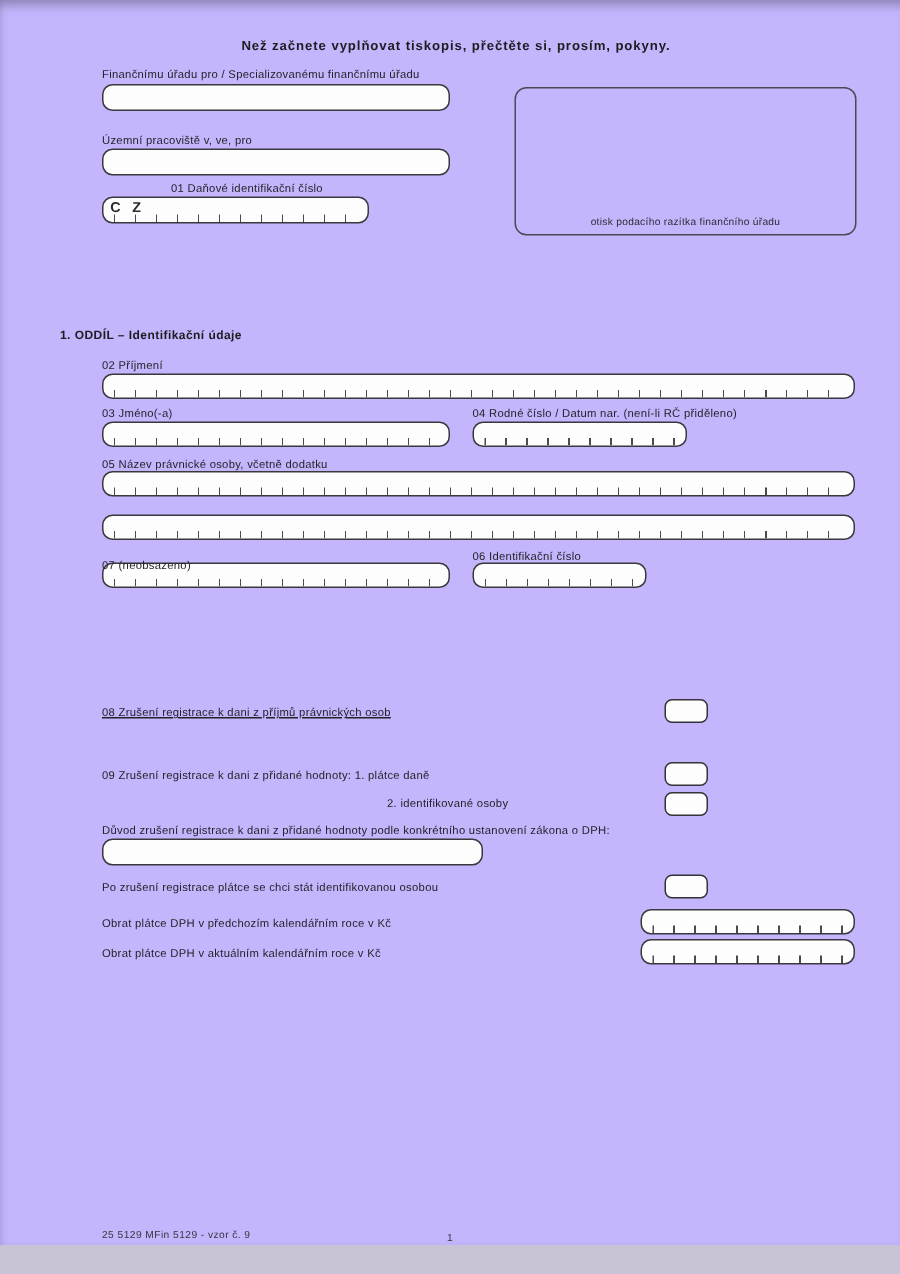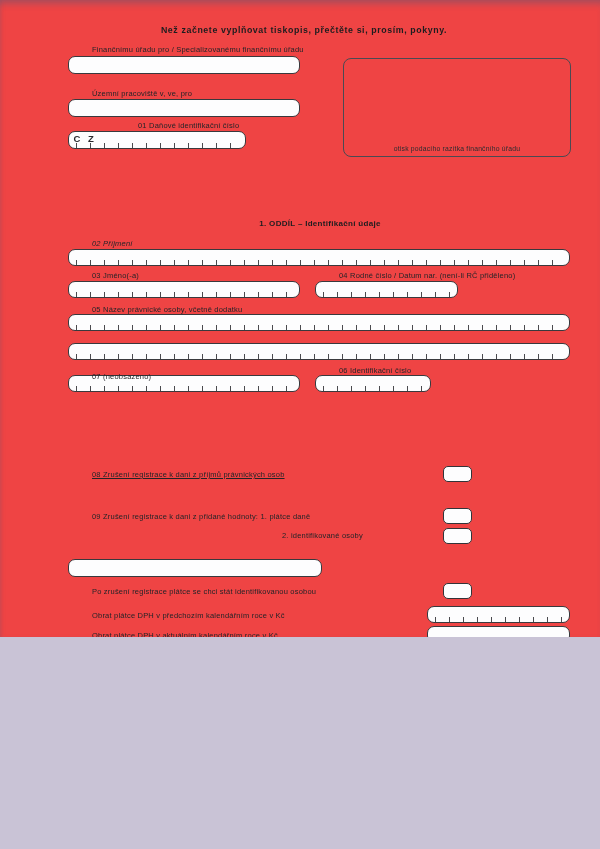--- a/index.html
+++ b/index.html
@@ -1,45 +1,44 @@
 <!DOCTYPE html>
 <html><head>
 <meta charset="utf-8">
 <style>
   html,body{margin:0;padding:0;background:#c9c3d6;}
   .page{
     position:relative;
-    width:600px;height:637px;
+    width:600px;height:830px;
     margin:0 auto;
-    background:#ef4444;
+    background:#c4b5fd;
     font-family:"Liberation Sans","DejaVu Sans",sans-serif;
     color:#1d1d1f;
     overflow:hidden;
     box-shadow:inset 0 8px 6px -4px rgba(96,86,118,.45), inset 3px 0 4px -2px rgba(96,86,118,.25);
   }
   .lbl{
     position:absolute;
     font-size:7.5px;
     line-height:9px;
     color:#242428;
     letter-spacing:.2px;
     white-space:nowrap;
-    margin-left:24px;
   }
   .instruction{
     position:absolute;top:25px;left:38px;width:532px;
     text-align:center;font-size:8.8px;font-weight:bold;letter-spacing:.6px;
   }
   .title{
     position:absolute;top:172px;left:38px;width:532px;
     text-align:center;font-size:20px;font-weight:bold;letter-spacing:2.5px;
     color:#18181a;
   }
   .sect{
-    position:absolute;left:54px;width:532px;text-align:center;
+    position:absolute;left:40px;width:532px;
     font-size:8px;font-weight:bold;letter-spacing:.3px;
   }
   .field{
     position:absolute;
     background:#fdfdfe;
     border:1.4px solid #39393d;
     border-radius:7px;
     box-sizing:border-box;
     overflow:hidden;
   }
@@ -93,21 +92,21 @@
     <div class="ticks"></div>
   </div>
 
   <div class="stamp">
     <div class="cap">otisk podacího razítka finančního úřadu</div>
   </div>
 
 
   <div class="sect" style="top:219px;">1. ODDÍL – Identifikační údaje</div>
 
-  <div class="lbl" style="left:68px;top:239px;font-style:italic;">02 Příjmení</div>
+  <div class="lbl" style="left:68px;top:239px;">02 Příjmení</div>
   <div class="field" style="left:68px;top:249px;width:502px;height:17px;">
     <div class="ticks"></div>
   </div>
 
   <div class="lbl" style="left:68px;top:271px;">03 Jméno(-a)</div>
   <div class="lbl" style="left:315px;top:271px;">04 Rodné číslo / Datum nar. (není-li RČ přiděleno)</div>
   <div class="field" style="left:68px;top:281px;width:232px;height:17px;">
     <div class="ticks"></div>
   </div>
   <div class="field" style="left:315px;top:281px;width:143px;height:17px;">
@@ -134,20 +133,21 @@
 
   <div class="lbl" style="left:68px;top:470px;text-decoration:underline;">08 Zrušení registrace k dani z příjmů právnických osob</div>
   <div class="cbx" style="left:443px;top:466px;"></div>
 
   <div class="lbl" style="left:68px;top:512px;">09 Zrušení registrace k dani z přidané hodnoty: 1. plátce daně</div>
   <div class="cbx" style="left:443px;top:508px;"></div>
 
   <div class="lbl" style="left:258px;top:531px;">2. identifikované osoby</div>
   <div class="cbx" style="left:443px;top:528px;"></div>
 
+  <div class="lbl" style="left:68px;top:549px;">Důvod zrušení registrace k dani z přidané hodnoty podle konkrétního ustanovení zákona o DPH:</div>
   <div class="field" style="left:68px;top:559px;width:254px;height:18px;"></div>
 
   <div class="lbl" style="left:68px;top:587px;">Po zrušení registrace plátce se chci stát identifikovanou osobou</div>
   <div class="cbx" style="left:443px;top:583px;"></div>
 
   <div class="lbl" style="left:68px;top:611px;">Obrat plátce DPH v předchozím kalendářním roce v Kč</div>
   <div class="field" style="left:427px;top:606px;width:143px;height:17px;">
     <div class="ticks"></div>
   </div>
 

